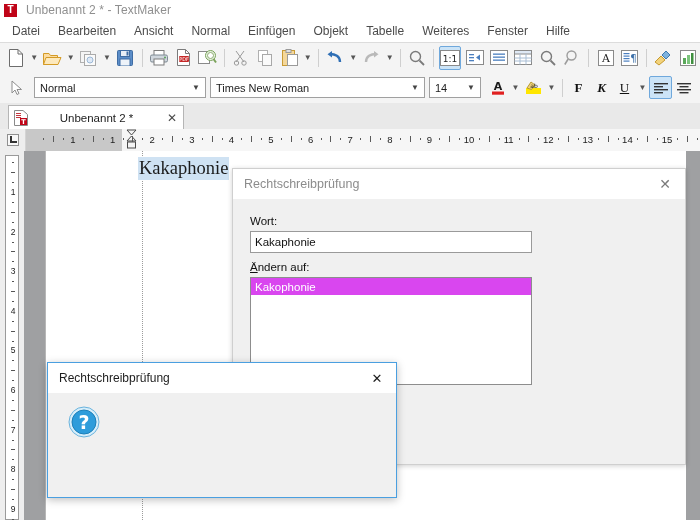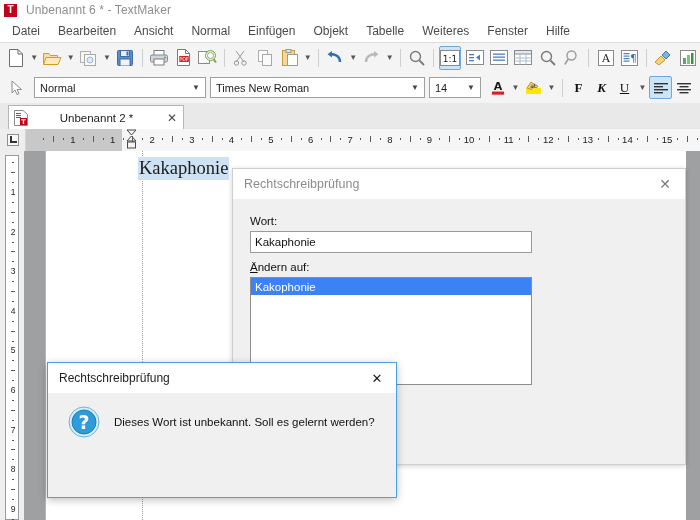--- a/index.html
+++ b/index.html
@@ -206,21 +206,21 @@
     display: flex; align-items: center; padding-left: 4px;
   }
   .dlist {
     position: absolute; background: #ffffff; border: 1px solid #8d8d8d;
     box-sizing: border-box; overflow: hidden;
   }
   .dlist .row {
     height: 17px; font-size: 11.5px; color: #111;
     display: flex; align-items: center; padding-left: 4px;
   }
-  .dlist .row.sel { background: #3b82f6; color: #ffffff; }
+  .dlist .row.sel { background: #d946ef; color: #ffffff; }
   .ul { text-decoration: underline; }
 
   
   .msgbox {
     position: absolute; left: 47px; top: 362px; width: 348px; height: 134px;
     background: #f0f0f0; border: 1px solid #4a9fe0;
     box-shadow: 0 2px 8px rgba(0,0,0,0.25);
   }
   .msg-title {
     height: 30px; background: #ffffff;
@@ -253,21 +253,21 @@
 </style>
 </head>
 <body>
 
 <div id="app">
 
   <div class="titlebar">
     <div class="app-icon">
       <span>T</span>
     </div>
-    <div class="title-text">Unbenannt 6 * - TextMaker</div>
+    <div class="title-text">Unbenannt 2 * - TextMaker</div>
   </div>
 
   <div class="menubar">
     <div class="menu-item">Datei</div>
     <div class="menu-item">Bearbeiten</div>
     <div class="menu-item">Ansicht</div>
     <div class="menu-item">Normal</div>
     <div class="menu-item">Einfügen</div>
     <div class="menu-item">Objekt</div>
     <div class="menu-item">Tabelle</div>
@@ -735,17 +735,16 @@
       <div class="mclose">✕</div>
     </div>
     <div class="msg-content">
       <div class="q-icon">
         <svg width="32" height="32" viewBox="0 0 32 32">
           <circle cx="16" cy="16" r="15" fill="#d7eefa" stroke="#6ab3dd"></circle>
           <circle cx="16" cy="16" r="12" fill="#2d9cdb" stroke="#1d7fb8"></circle>
           <text x="16" y="23" font-size="19" fill="#ffffff" text-anchor="middle" font-family="DejaVu Sans" font-weight="bold">?</text>
         </svg>
       </div>
-      <div class="msg-text">Dieses Wort ist unbekannt. Soll es gelernt werden?</div>
     </div>
   </div>
 
 </div>
 
 </body></html>

